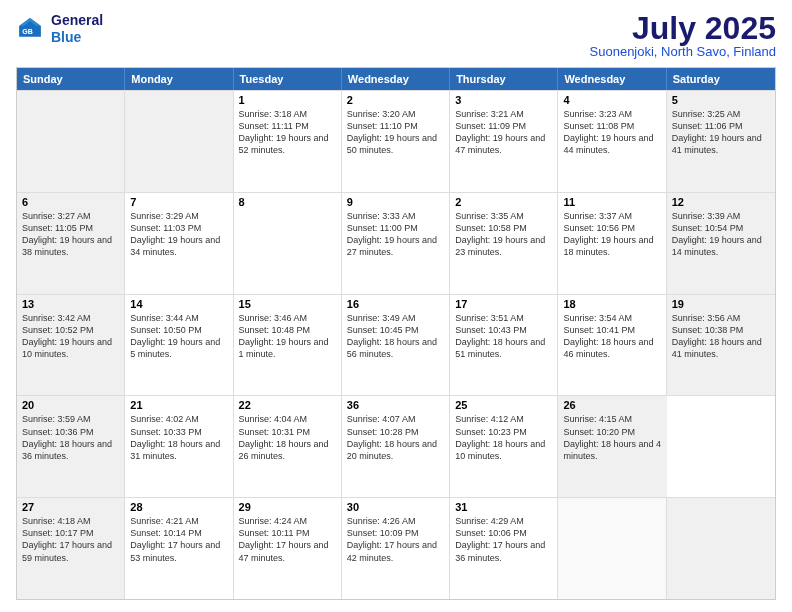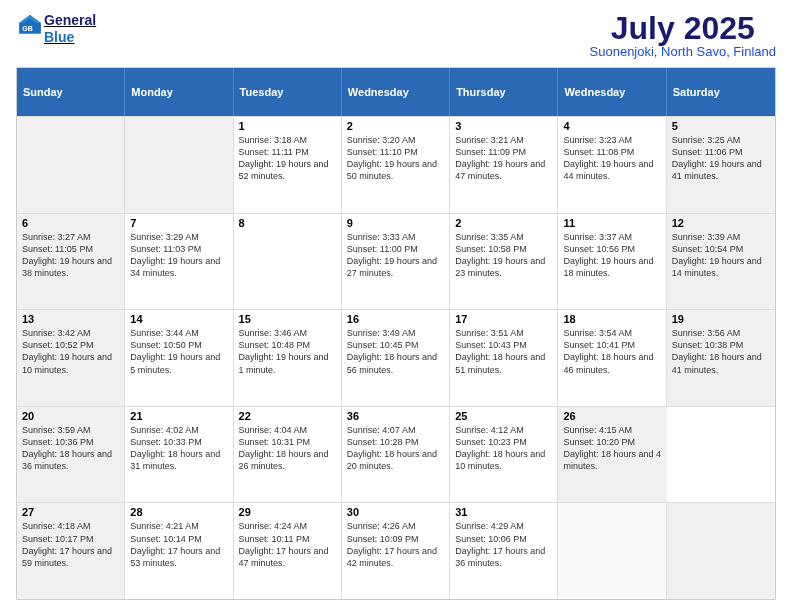--- a/index.html
+++ b/index.html
@@ -18,37 +18,36 @@
       flex-direction: column;
     }
     .header {
       display: flex;
       justify-content: space-between;
       align-items: flex-start;
       margin-bottom: 8px;
     }
     .logo {
       display: flex;
-      align-items: flex-start;
-      gap: 0;
-      text-decoration: underline;
+      align-items: center;
+      gap: 7px;
     }
     .logo-text {
       font-size: 14px;
       font-weight: bold;
       color: #1a1a6e;
       line-height: 1.2;
     }
     .logo-blue { color: #1a6ec0; }
     .logo-icon {
       width: 28px;
       height: 28px;
     }
     .header-right {
-      text-align: center;
+      text-align: right;
       margin-left: 12px;
     }
     .month-title {
       font-size: 32px;
       font-weight: bold;
       color: #1a1a6e;
       line-height: 1;
     }
     .location {
       font-size: 13px;
@@ -62,21 +61,21 @@
     }
     .cal-header {
       display: grid;
       grid-template-columns: repeat(7, 1fr);
       background: #2a6ab5;
     }
     .cal-header-cell {
       color: #fff;
       font-size: 11px;
       font-weight: bold;
-      padding: 18px 6px;
+      padding: 5px 6px;
       border-right: 1px solid #4a8ad0;
     }
     .cal-header-cell:last-child { border-right: none; }
     .cal-body {
       flex: 1;
       display: flex;
       flex-direction: column;
     }
     .cal-row {
       display: grid;

